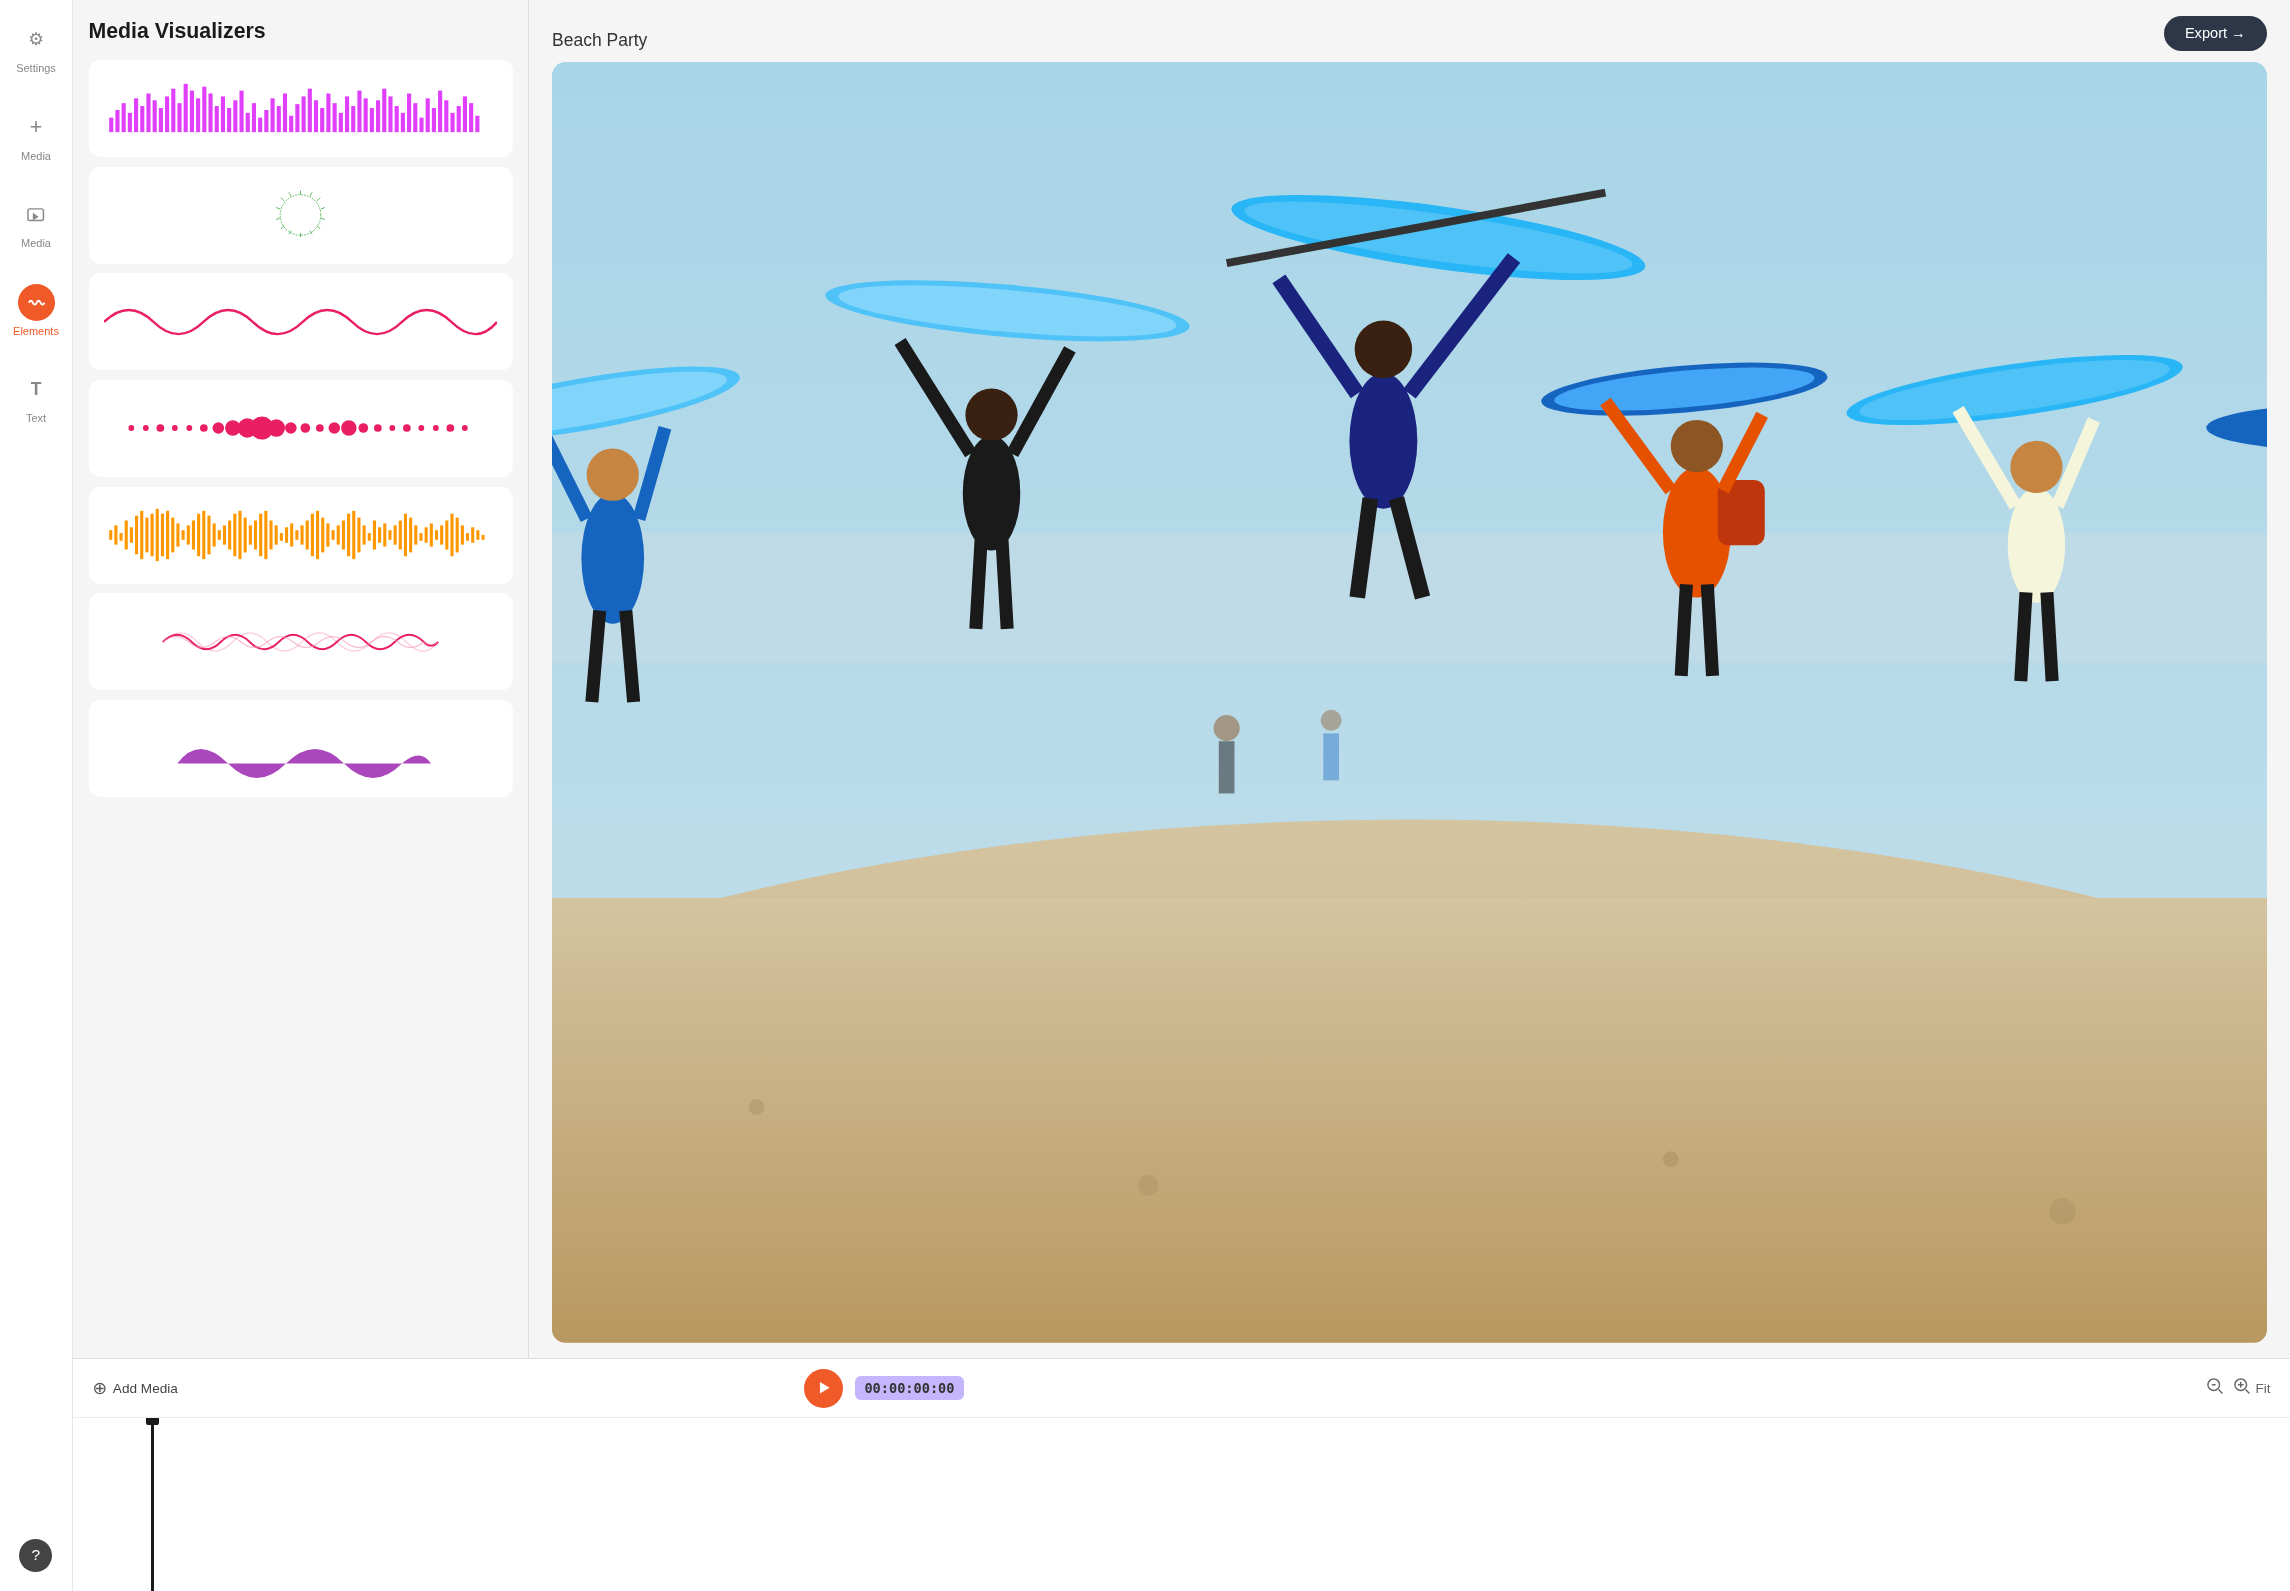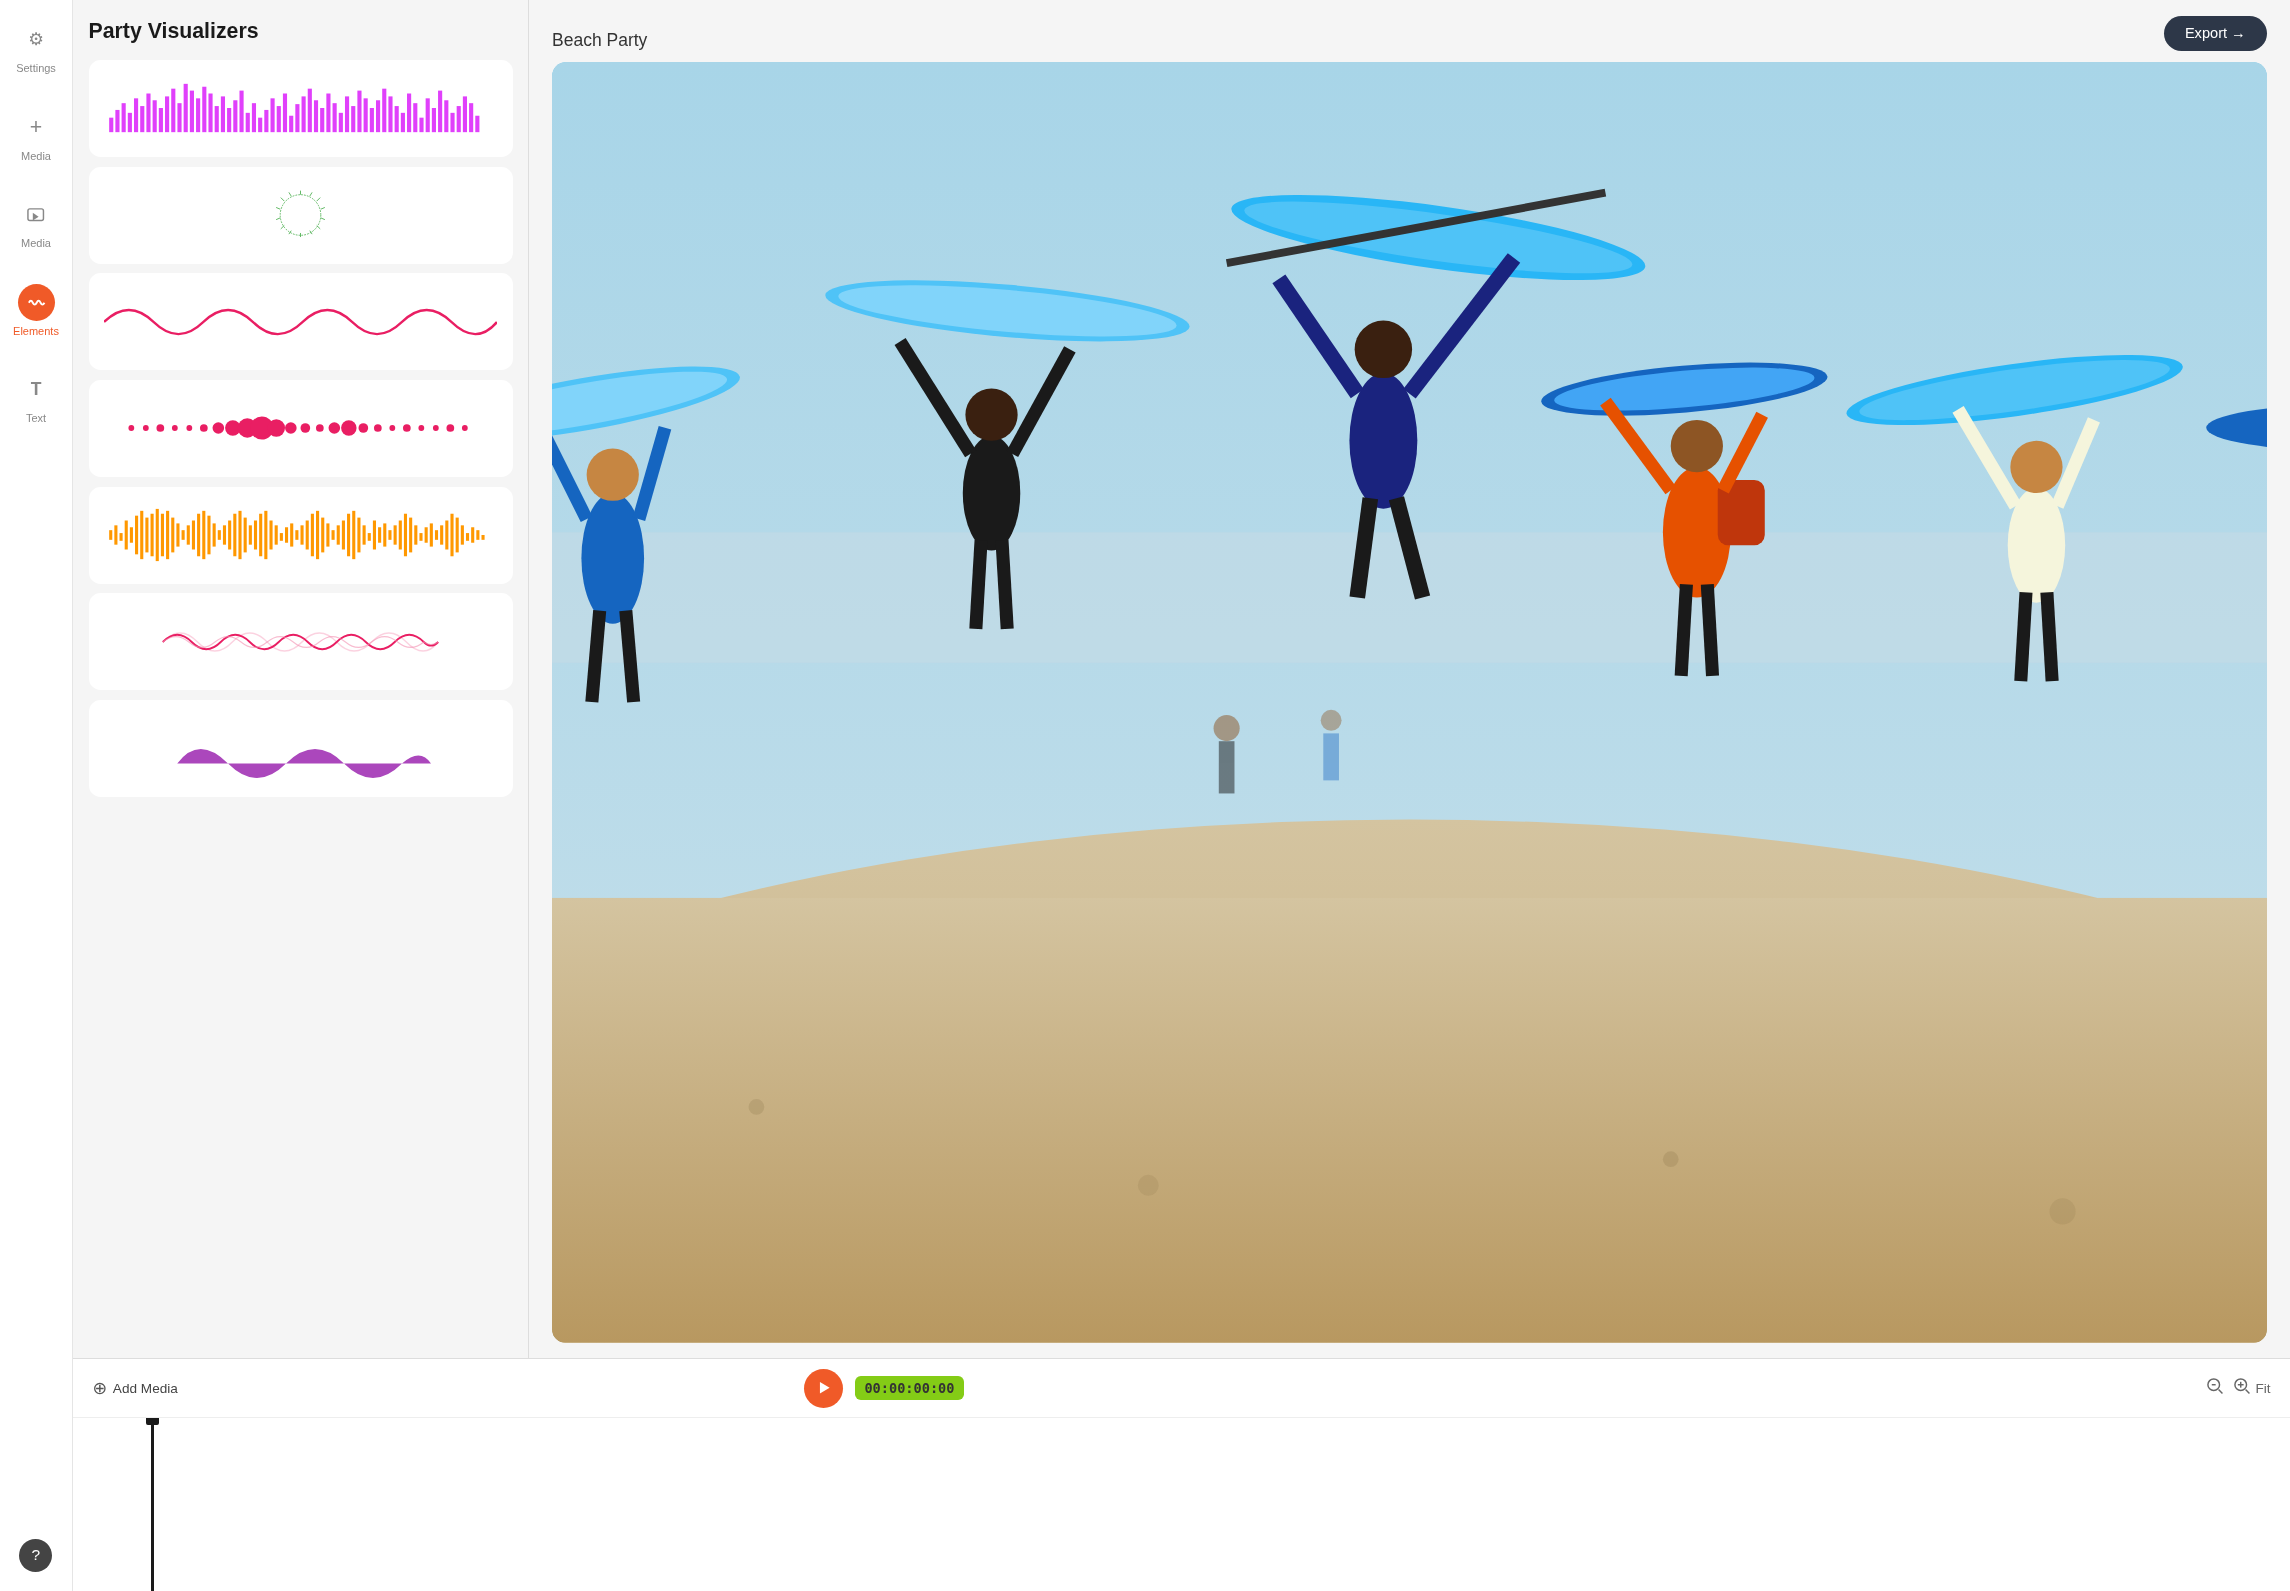--- a/index.html
+++ b/index.html
@@ -182,21 +182,21 @@
       display: flex;
       align-items: center;
       justify-content: center;
       color: white;
       font-size: 13.6px;
     }
     .time-code {
       font-size: 13.6px;
       font-weight: 600;
       color: #333;
-      background: #84cc16;
+      background: #c4b5fd;
       padding: 3.9px 9.7px;
       border-radius: 5.8px;
       font-family: monospace;
     }
     .zoom-controls {
       margin-left: auto;
       display: flex;
       align-items: center;
       gap: 0;
     }
@@ -336,21 +336,21 @@
   <div class="sidebar-item">
     <div class="icon-circle" style="font-size:17.5px;font-weight:700;color:#888;">T</div>
     <span class="label">Text</span>
   </div>
 </div>
 
 <div class="main">
   <div class="top-area">
 
     <div class="visualizers-panel">
-      <h2>Party Visualizers</h2>
+      <h2>Media Visualizers</h2>
 
       <div class="viz-card">
         <svg viewBox="0 0 380 60" preserveAspectRatio="none">
           <g fill="#e040fb">
             <rect x="5" y="40" width="4" height="15"></rect>
               <rect x="11" y="32" width="4" height="23"></rect>
               <rect x="17" y="25" width="4" height="30"></rect>
               <rect x="23" y="35" width="4" height="20"></rect>
               <rect x="29" y="20" width="4" height="35"></rect>
               <rect x="35" y="28" width="4" height="27"></rect>

